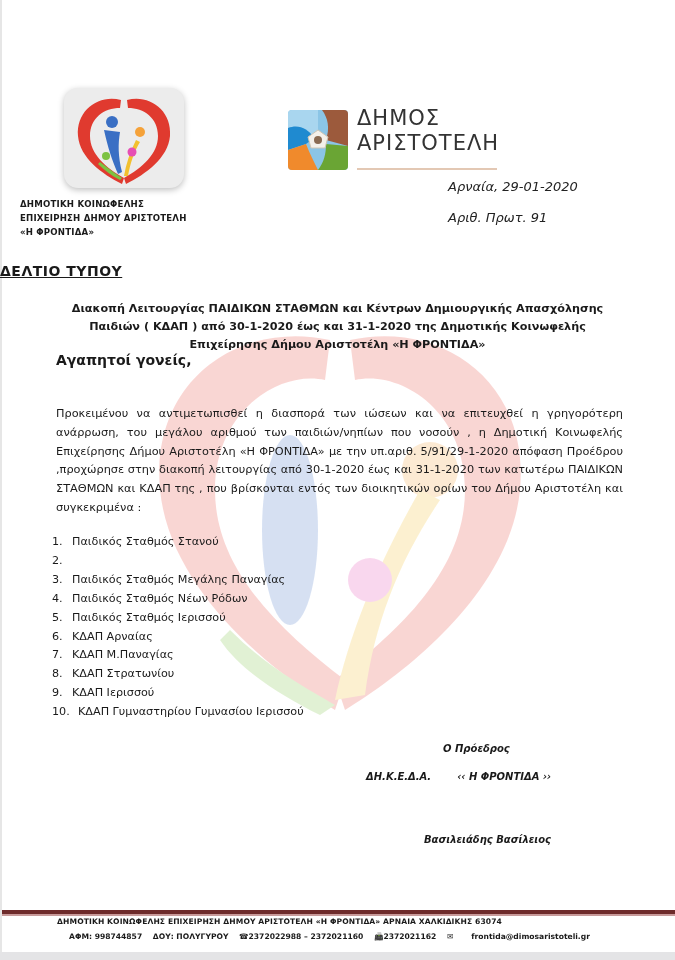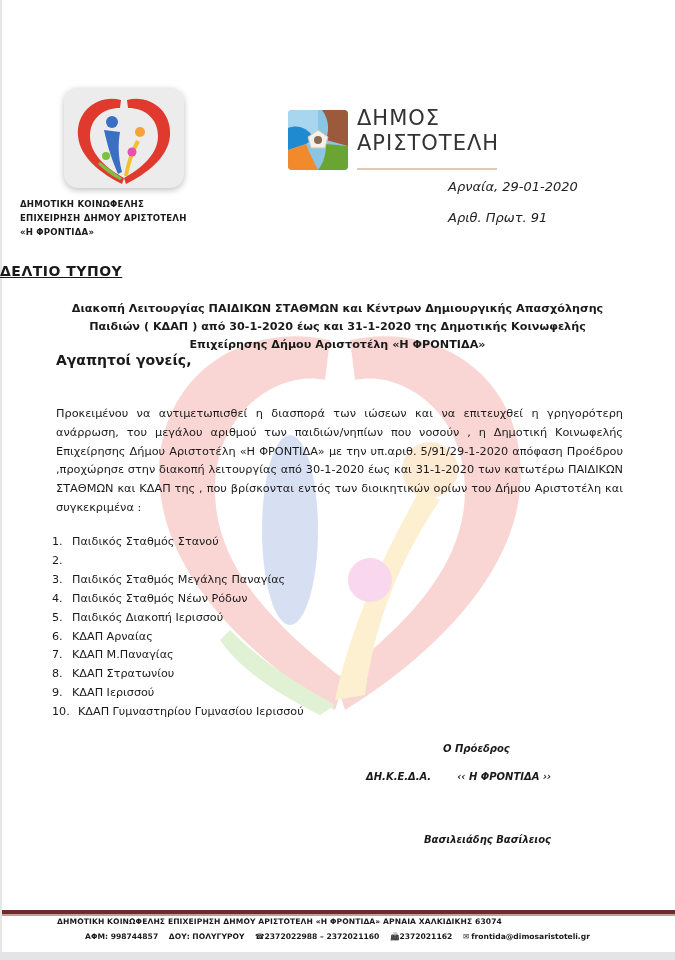--- a/index.html
+++ b/index.html
@@ -126,21 +126,21 @@
   <li>
       <span class="num">3.</span>
       <span>Παιδικός Σταθμός Μεγάλης Παναγίας</span>
     </li>
   <li>
       <span class="num">4.</span>
       <span>Παιδικός Σταθμός Νέων Ρόδων</span>
     </li>
   <li>
       <span class="num">5.</span>
-      <span>Παιδικός Διακοπή Ιερισσού</span>
+      <span>Παιδικός Σταθμός Ιερισσού</span>
     </li>
   <li>
       <span class="num">6.</span>
       <span>ΚΔΑΠ Αρναίας</span>
     </li>
   <li>
       <span class="num">7.</span>
       <span>ΚΔΑΠ Μ.Παναγίας</span>
     </li>
   <li>
@@ -164,15 +164,15 @@
 <div class="signature sig-name">Βασιλειάδης Βασίλειος</div>
 
 <div class="footer-bar"></div>
 <div class="footer-bar2"></div>
 <div class="footer-l1">ΔΗΜΟΤΙΚΗ ΚΟΙΝΩΦΕΛΗΣ ΕΠΙΧΕΙΡΗΣΗ ΔΗΜΟΥ ΑΡΙΣΤΟΤΕΛΗ «Η ΦΡΟΝΤΙΔΑ» ΑΡΝΑΙΑ ΧΑΛΚΙΔΙΚΗΣ  63074</div>
 <div class="footer-l2">
   <span>ΑΦΜ: 998744857</span>
   <span>ΔΟΥ: ΠΟΛΥΓΥΡΟΥ</span>
   <span><span style="margin:0">☎</span><span style="margin:0">2372022988 – 2372021160</span></span>
   <span><span style="margin:0">📠</span><span style="margin:0">2372021162</span></span>
-  <span><span style="margin:0 2px 0 0">✉</span><span style="margin:0">frontida@dimosaristoteli.gr</span></span>
+  <span><span style="margin:0 2px 0 0">✉</span><span style="margin:16px">frontida@dimosaristoteli.gr</span></span>
 </div>
 <div class="bottom-strip"></div>
 
 </body></html>

